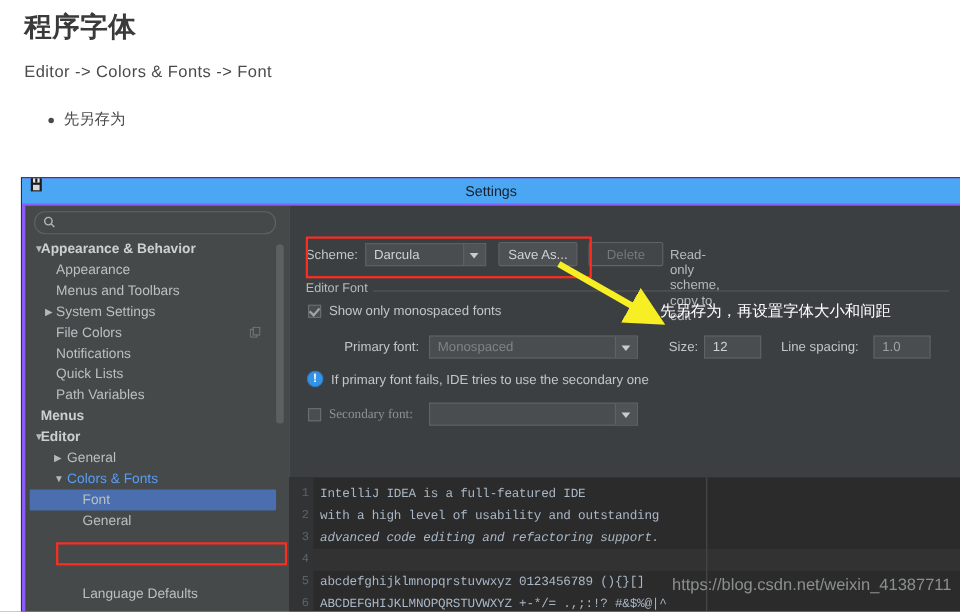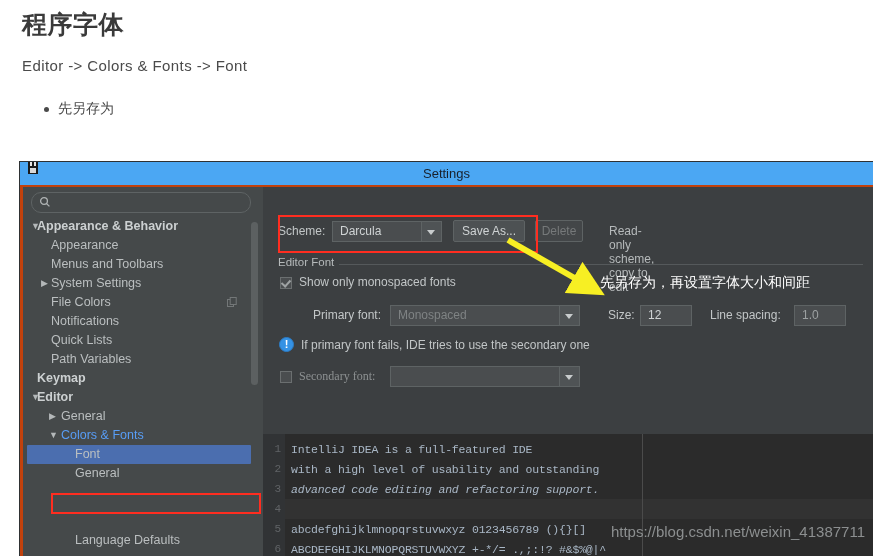--- a/index.html
+++ b/index.html
@@ -23,21 +23,21 @@
     position:absolute;left:44px;top:100px;
     font-size:14px;color:#4a4a4a;display:flex;align-items:center;gap:9px;
   }
   .article-bullet .dot{
     width:5px;height:5px;border-radius:50%;background:#4a4a4a;display:inline-block;
   }
 
   
   #dialog{
     position:absolute;left:20px;top:162px;width:853px;height:394px;
-    background:#c2410c;overflow:hidden;
+    background:#8b5cf6;overflow:hidden;
     box-shadow:0 0 0 1px #2e3133;
   }
   #titlebar{
     position:absolute;left:0;top:0;width:853px;height:23px;
     background:#4ba7f3;
   }
   #titlebar .title-text{
     position:absolute;left:0;top:0;width:853px;height:23px;
     line-height:23px;text-align:center;
     font-size:13px;color:#18202b;
@@ -236,21 +236,21 @@
           <div class="tree-row">
             <span class="lbl" style="left: 28px;">Notifications</span>
           </div>
           <div class="tree-row">
             <span class="lbl" style="left: 28px;">Quick Lists</span>
           </div>
           <div class="tree-row">
             <span class="lbl" style="left: 28px;">Path Variables</span>
           </div>
           <div class="tree-row bold">
-            <span class="lbl" style="left: 14px;">Keymap</span>
+            <span class="lbl" style="left: 14px;">Menus</span>
           </div>
           <div class="tree-row bold">
             <span class="tri" style="left: 8px;">▼</span>
             <span class="lbl" style="left: 14px;">Editor</span>
           </div>
           <div class="tree-row">
             <span class="tri" style="left: 26px;">▶</span>
             <span class="lbl" style="left: 38px;">General</span>
           </div>
           <div class="tree-row">
@@ -274,21 +274,21 @@
     <div id="right">
 
 
       <div class="scheme-row">
         <span class="lbl-plain scheme-label">Scheme:</span>
         <div class="combo" style="left:54px;top:3px;width:110px;">
           <span class="val">Darcula</span>
           <span class="arrowbox"></span>
         </div>
         <div class="btn" style="left:175px;top:2px;width:72px;">Save As...</div>
-        <div class="btn disabled" style="left:257px;top:2px;width:48px;">Delete</div>
+        <div class="btn disabled" style="left:257px;top:2px;width:68px;">Delete</div>
         <span class="hint" style="left:331px;top:6px;">Read-only scheme, copy to edit</span>
       </div>
 
       <div class="groupbox-line"></div>
       <div class="group-title">Editor Font</div>
 
       <div class="chk checked" style="left:17px;top:90px;"></div>
       <span class="lbl-plain" style="position:absolute;left:36px;top:88px;">Show only monospaced fonts</span>
 
       <span class="lbl-plain" style="position:absolute;left:50px;top:121px;">Primary font:</span>

